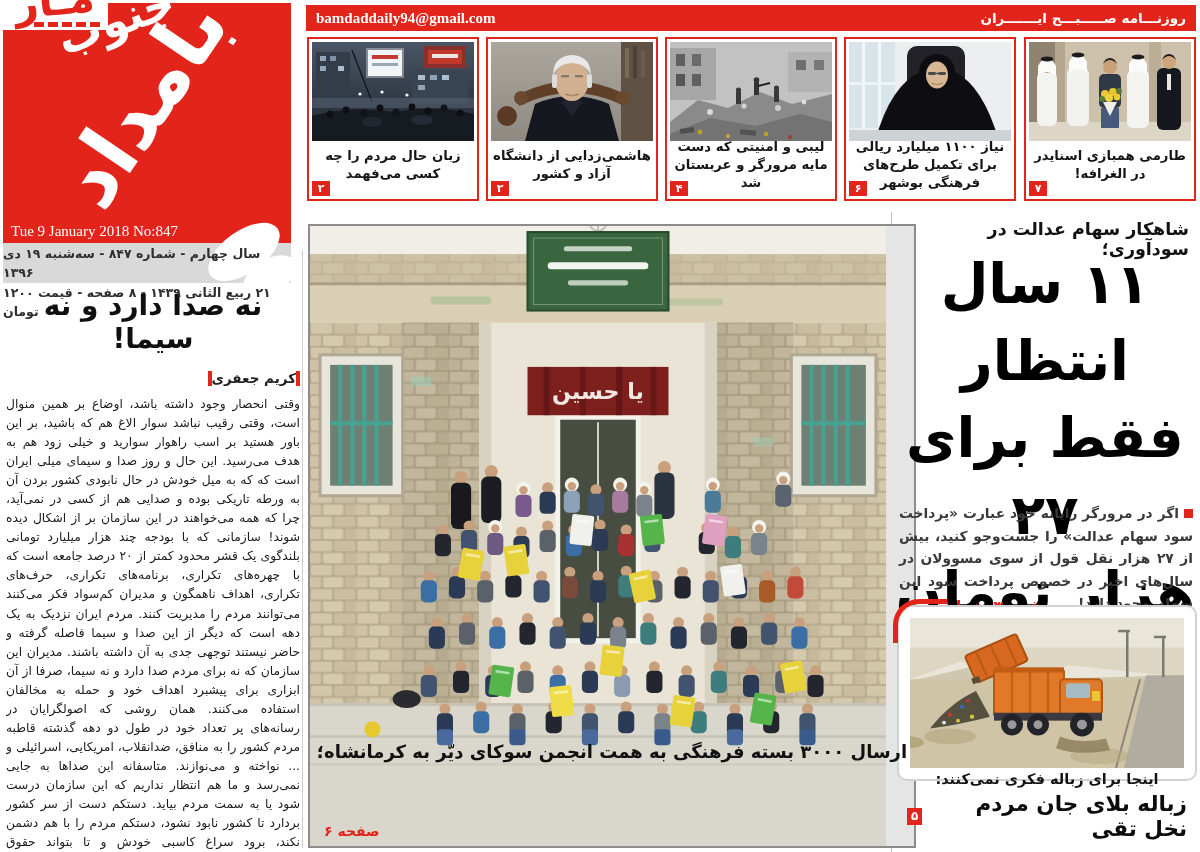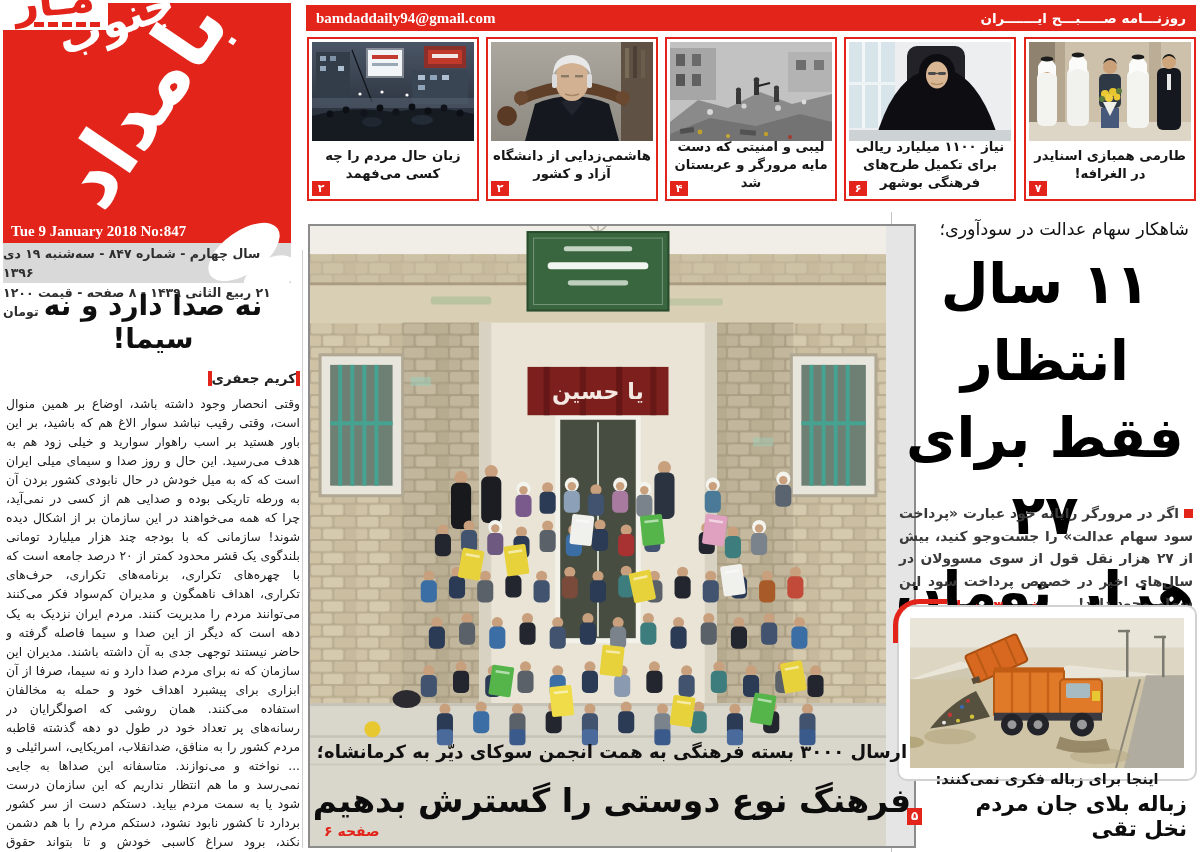--- a/index.html
+++ b/index.html
@@ -12,21 +12,21 @@
             display:flex; align-items:center; justify-content:space-between; padding:0 10px; }
   .email { font-family:"Liberation Serif", serif; font-weight:bold; font-size:15px; color:#fff; direction:ltr; }
   .tagline { font-size:13.5px; font-weight:bold; color:#fff; direction:rtl; }
 
   
   .masthead { position:absolute; left:3px; top:3px; width:288px; height:240px; background:#e2241b; }
   .logo-sub { position:absolute; left:52px; top:-8px; font-size:44px; font-weight:bold; color:#fff;
               transform:rotate(-20deg); letter-spacing:2px; z-index:2; }
   .logo-main { position:absolute; left:-30px; top:52px; width:340px; text-align:center; font-size:82px;
                font-weight:bold; color:#fff; transform:rotate(-56deg); letter-spacing:-2px; z-index:1; }
-  .date-en { position:absolute; left:8px; bottom:3px; font-family:"Liberation Serif", serif; font-weight:bold;
+  .date-en { position:absolute; left:8px; bottom:3px; font-family:"Liberation Serif", serif; font-weight:normal;
              font-size:15px; color:#fff; direction:ltr; z-index:3; }
   .corner-frag { position:absolute; left:0; top:0; width:108px; height:30px; background:#fff; overflow:hidden; z-index:4; }
   .frag-glyph { position:absolute; left:14px; top:-24px; font-size:42px; font-weight:bold; color:#e2241b; transform:rotate(-6deg); }
   .frag-dashes { position:absolute; left:34px; top:22px; width:66px; border-top:5px dashed #e2241b; }
 
   .grayband { position:absolute; left:3px; top:243px; width:288px; height:40px; background:#d9d9d9; direction:rtl; }
   .grayband .txt { position:relative; z-index:2; text-align:left; font-size:12.5px; font-weight:bold;
                    color:#2e2e2e; line-height:19px; padding-top:1px; }
   .swoosh1 { position:absolute; left:200px; top:-12px; width:82px; height:42px; background:#fff;
              border-radius:50%; transform:rotate(-35deg); z-index:1; }
@@ -59,21 +59,21 @@
   .center-frame { position:absolute; left:308px; top:224px; width:608px; height:624px; border:2px solid #8c8c8c; background:#e5e5e5; }
   .center-frame svg.scene { position:absolute; left:0; top:0; width:576px; height:620px; }
   .c-kicker { position:absolute; left:0; right:0; bottom:84px; text-align:center; font-size:18px; font-weight:bold;
               color:#101010; direction:rtl; z-index:2; }
   .c-head { position:absolute; left:0; right:0; bottom:26px; text-align:center; font-size:33px; font-weight:bold;
             color:#0c0c0c; direction:rtl; letter-spacing:-1px; z-index:2; }
   .c-page { position:absolute; left:14px; bottom:7px; color:#e2241b; font-size:14px; font-weight:bold; direction:rtl; z-index:2; }
 
   
   .r-kicker { position:absolute; left:897px; top:219px; width:296px; text-align:right; padding-right:4px;
-              font-size:17.5px; font-weight:normal; color:#111; direction:rtl; }
+              font-size:17.5px; font-weight:bold; color:#111; direction:rtl; }
   .r-h1 { position:absolute; left:895px; top:246px; width:300px; direction:rtl; text-align:center;
           font-size:55px; font-weight:bold; line-height:77px; letter-spacing:-2px; color:#000; }
   .r-lead { position:absolute; left:899px; top:502px; width:294px; font-size:13.8px; font-weight:bold;
             color:#3a3a3a; line-height:22.5px; text-align:justify; direction:rtl; }
   .r-lead .bullet { display:inline-block; width:9px; height:9px; background:#e2241b; margin-left:5px; }
   .r-more { position:absolute; left:899px; top:598px; width:294px; direction:rtl; text-align:left;
             padding-left:36px; color:#e2241b; font-weight:bold; font-size:15.5px; }
 
   
   .r-box { position:absolute; left:897px; top:605px; width:300px; height:176px; border:2px solid #d2d2d2;
@@ -499,21 +499,20 @@
       <use href="#folder" x="190" y="452" style="color:#55b44a" transform="rotate(8 190 452)"></use>
       <use href="#folder" x="340" y="302" style="color:#55b44a" transform="rotate(-6 340 302)"></use>
       <use href="#folder" x="450" y="480" style="color:#55b44a" transform="rotate(10 450 480)"></use>
       <use href="#folder" x="270" y="302" style="color:#f0f0ec" transform="rotate(6 270 302)"></use>
       <use href="#folder" x="420" y="352" style="color:#f0f0ec" transform="rotate(-8 420 352)"></use>
       <use href="#folder" x="402" y="302" style="color:#e0a0c0" transform="rotate(8 402 302)"></use>
       <circle cx="62" cy="500" r="8" fill="#e8c830"></circle>
       <ellipse cx="96" cy="470" rx="14" ry="9" fill="#2a2a30"></ellipse>
     </svg>
     <div class="c-kicker">ارسال ۳۰۰۰ بسته فرهنگی به همت انجمن سوکای دیّر به کرمانشاه؛</div>
-    <div class="c-head">فرهنگ نوع دوستی را گسترش بدهیم</div>
     <div class="c-page">صفحه ۶</div>
   </div>
 
   <div class="r-kicker">شاهکار سهام عدالت در سودآوری؛</div>
   <div class="r-h1">
     <div>۱۱ سال انتظار</div>
     <div>فقط برای ۲۷</div>
     <div>هزار تومان</div>
   </div>
   <div class="r-lead"><span class="bullet"></span><span>اگر در مرورگر رایانه خود عبارت «پرداخت سود سهام عدالت» را جست‌وجو کنید، بیش از ۲۷ هزار نقل قول از سوی مسوولان در سال‌های اخیر در خصوص پرداخت سود این سهام وجود دارد!</span></div>

